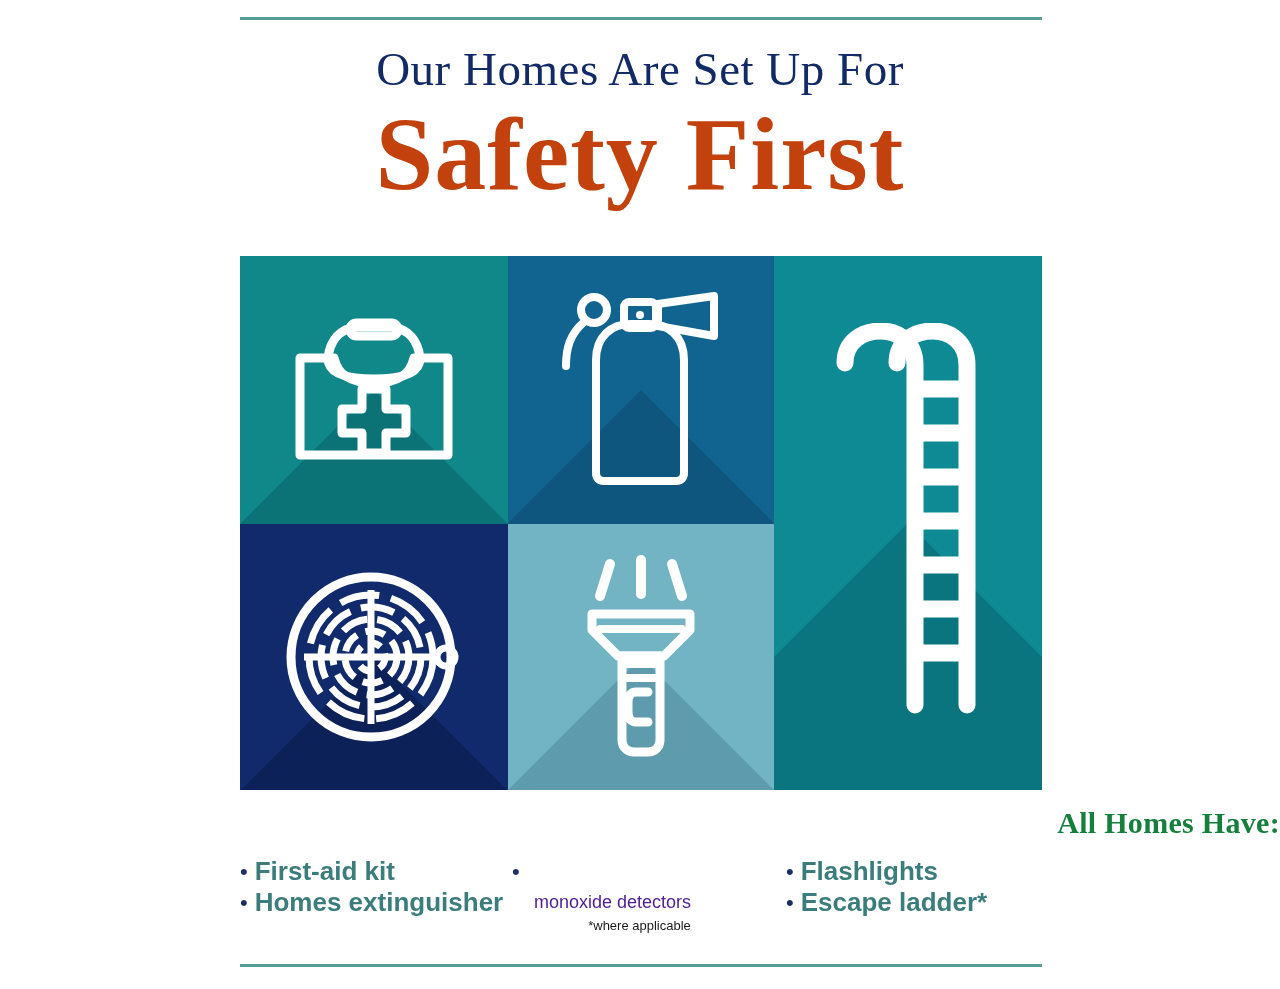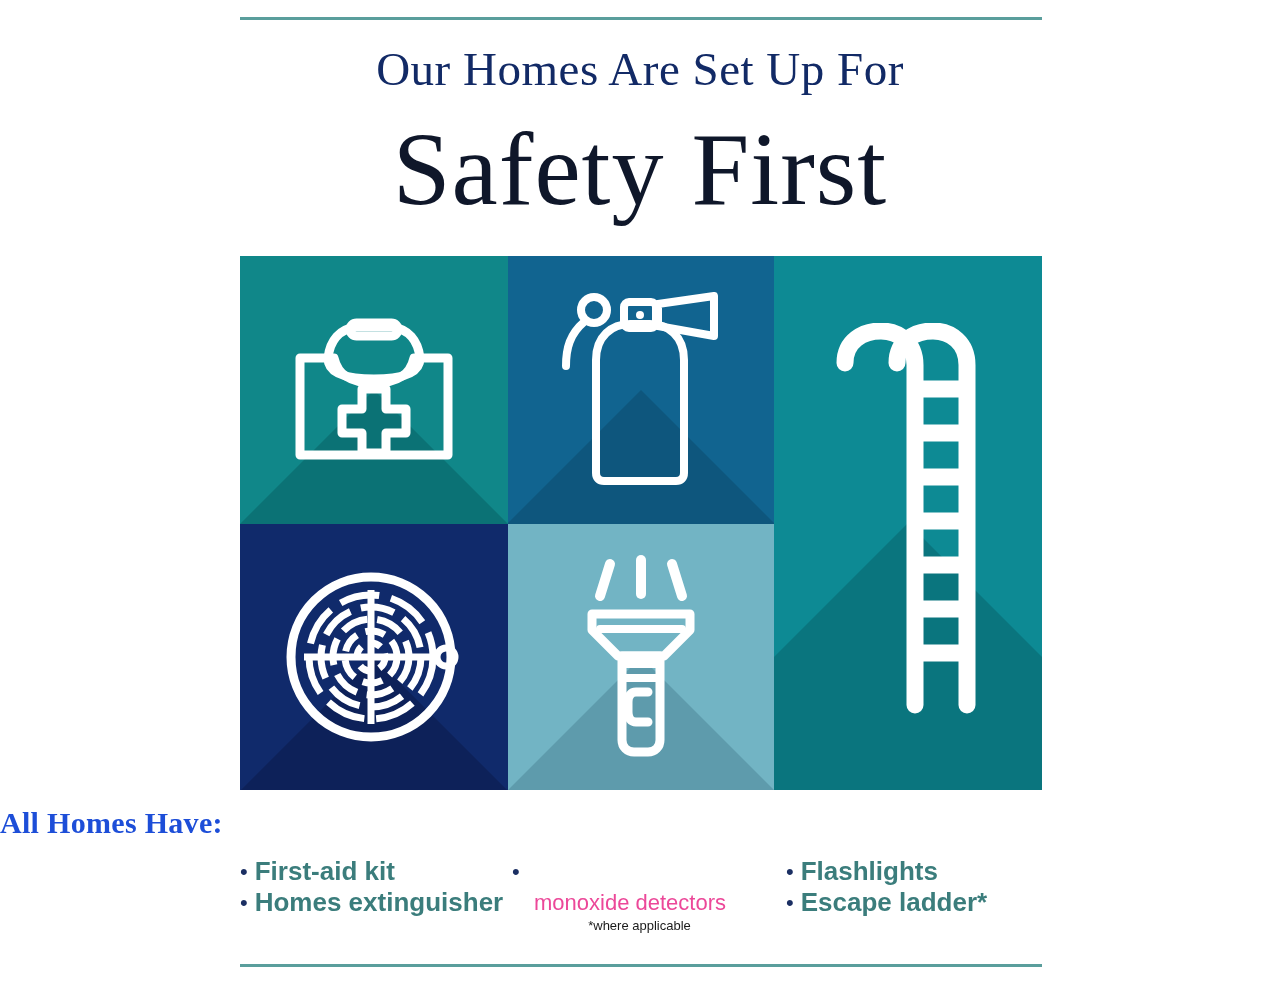--- a/index.html
+++ b/index.html
@@ -47,24 +47,24 @@
     font-size: 47px;
     line-height: 58px;
     letter-spacing: 0.5px;
     color: #122a66;
     font-weight: 400;
   }
   .title-big {
     font-family: "Liberation Serif", serif;
     font-size: 104px;
     line-height: 108px;
-    color: #0f172a;
-    font-weight: 400;
+    color: #c2410c;
+    font-weight: 700;
     letter-spacing: 1px;
-    margin-top: 17px;
+    margin-top: 2px;
   }
 
   
   .grid {
     position: absolute;
     left: 240px;
     top: 256px;
     width: 802px;
     height: 534px;
   }
@@ -101,25 +101,25 @@
     justify-content: center;
   }
   .icon-wrap svg { display: block; }
 
   
   .foot-head {
     position: absolute;
     left: 0;
     top: 806px;
     width: 1280px;
-    text-align: left;
+    text-align: right;
     font-family: "Liberation Serif", serif;
     font-weight: bold;
     font-size: 30px;
-    color: #1d4ed8;
+    color: #15803d;
     letter-spacing: 0.3px;
   }
 
   
   .cols {
     position: absolute;
     left: 240px;
     top: 856px;
     width: 802px;
     height: 100px;
@@ -144,23 +144,23 @@
   .bullet-dot {
     color: #1b2f63;
     font-size: 22px;
     line-height: 31px;
     margin-right: 7px;
     flex: 0 0 auto;
   }
   .bullet-text { flex: 0 1 auto; font-weight: bold; }
   .bullet-cont {
     padding-left: 22px;
-    font-size: 22px;
+    font-size: 18px;
     line-height: 31px;
-    color: #ec4899;
+    color: #4c1d95;
     white-space: nowrap;
   }
   .footnote {
     text-align: center;
     font-size: 13px;
     color: #1a1a1a;
     font-family: "Liberation Sans", sans-serif;
     padding-right: 10px;
   }
 </style>

